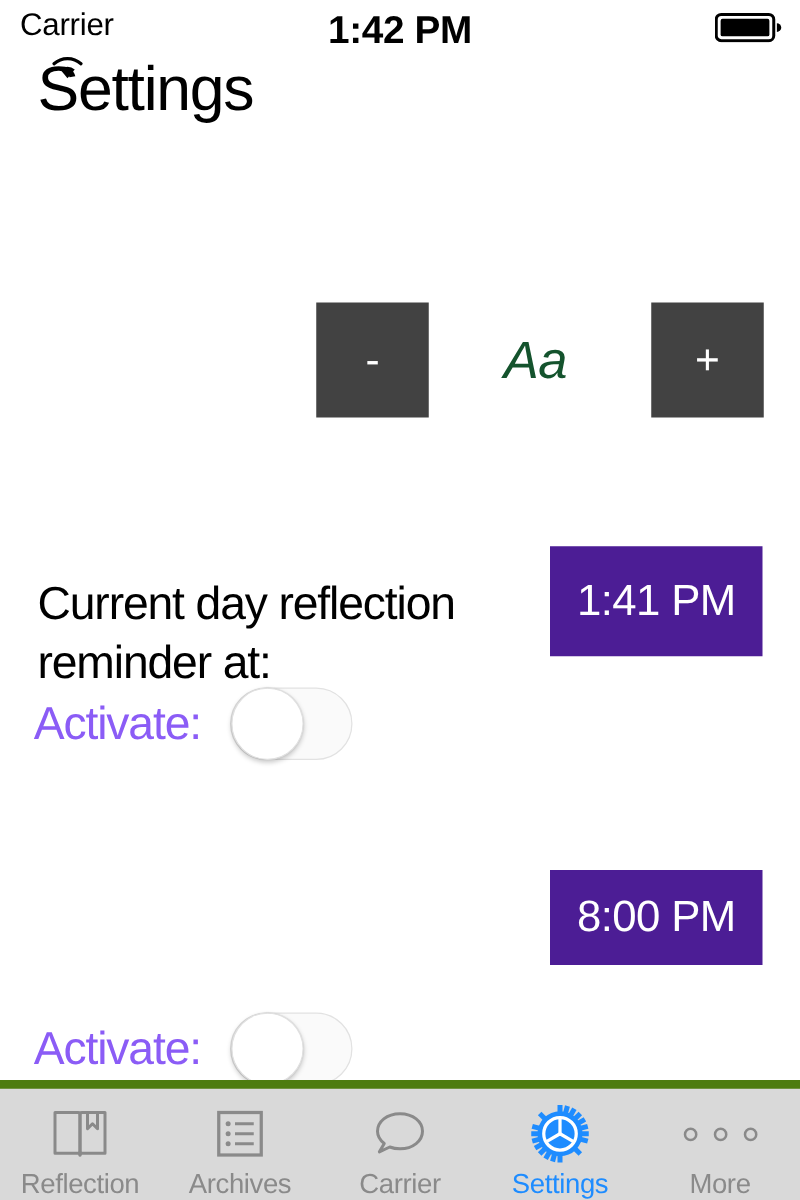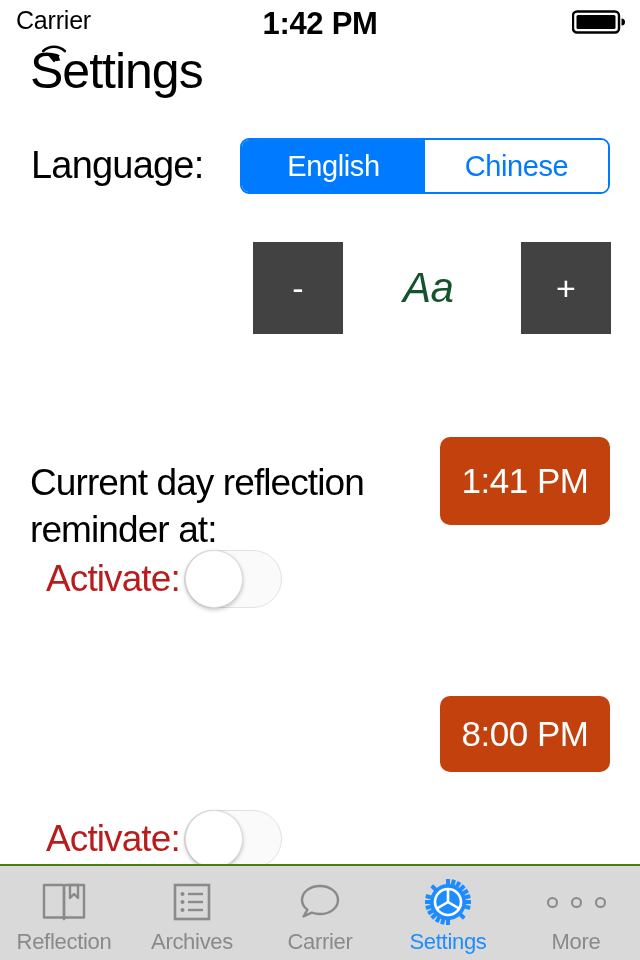--- a/index.html
+++ b/index.html
@@ -71,27 +71,27 @@
   #textsize-increase { left:521px; top:4px; width:90px; height:92px; font-size:34px; }
 
   
   .reminder-label {
     position:absolute; left:30px;
     font-size:37px; color:#000; letter-spacing:-0.9px; line-height:47px;
     width:400px;
     margin-top:24px;
   }
   .time-box {
-    position:absolute; background:#c2410c; color:#ffffff;
+    position:absolute; background:#4c1d95; color:#ffffff;
     display:flex; align-items:center; justify-content:center;
-    font-size:35px; letter-spacing:-0.5px;border-radius:10px;
+    font-size:35px; letter-spacing:-0.5px;
   }
   .activate-label {
-    position:absolute; left:46px;
-    font-size:37px; color:#b91c1c; letter-spacing:-0.9px;
+    position:absolute; left:27px;
+    font-size:37px; color:#8b5cf6; letter-spacing:-0.9px;
   }
 
   
   .toggle {
     position:absolute; width:98px; height:58px; border-radius:29px;
     background:#fafafa; border:1px solid #e2e2e2;
   }
   .toggle .knob {
     position:absolute; left:0px; top:-1px;
     width:58px; height:58px; border-radius:50%;
@@ -105,21 +105,21 @@
   #current-toggle { left:184px; top:550px; }
 
   #next-label  { top:694px; }
   #next-time   { left:440px; top:696px; width:170px; height:76px; }
   #next-activate-label { top:818px; }
   #next-toggle { left:184px; top:810px; }
 
   
   #tab-bar {
     position:absolute; left:0; bottom:0; width:640px; height:96px;
-    background:#d9d9d9; border-top:2px solid #4d7c0f;
+    background:#d9d9d9; border-top:7px solid #4d7c0f;
     display:flex;
   }
   .tab {
     flex:1; display:flex; flex-direction:column;
     align-items:center; justify-content:flex-start; padding-top:12px;
   }
   .tab-icon { height:48px; display:flex; align-items:center; justify-content:center; }
   .tab-label { font-size:22px; color:#8a8a8a; letter-spacing:-0.3px; margin-top:3px; }
   .tab.active .tab-label { color:#1E8CFF; }
   .dots { display:flex; gap:13px; align-items:center; height:48px; }
@@ -148,27 +148,20 @@
       <svg width="54" height="24" viewBox="0 0 54 24">
         <rect x="1" y="1.5" width="46" height="21" rx="4" ry="4" fill="none" stroke="#000" stroke-width="2.4"></rect>
         <rect x="4.5" y="5" width="39" height="14" rx="1.5" ry="1.5" fill="#000"></rect>
         <path d="M49.5 8.5 L49.5 15.5 A3.4 3.4 0 0 0 49.5 8.5 Z" fill="#000"></path>
       </svg>
     </div>
   </div>
 
   <div id="page-title">Settings</div>
 
-  <div id="language-row">
-    <div id="language-label">Language:</div>
-    <div id="language-segmented">
-      <div class="seg selected">English</div>
-      <div class="seg unselected">Chinese</div>
-    </div>
-  </div>
 
   <div id="textsize-row">
     <div id="textsize-decrease" class="dark-btn">-</div>
     <div id="textsize-sample">Aa</div>
     <div id="textsize-increase" class="dark-btn">+</div>
   </div>
 
   <div id="current-label" class="reminder-label">Current day reflection reminder at:</div>
   <div id="current-time" class="time-box">1:41 PM</div>
   <div id="current-activate-label" class="activate-label">Activate:</div>

